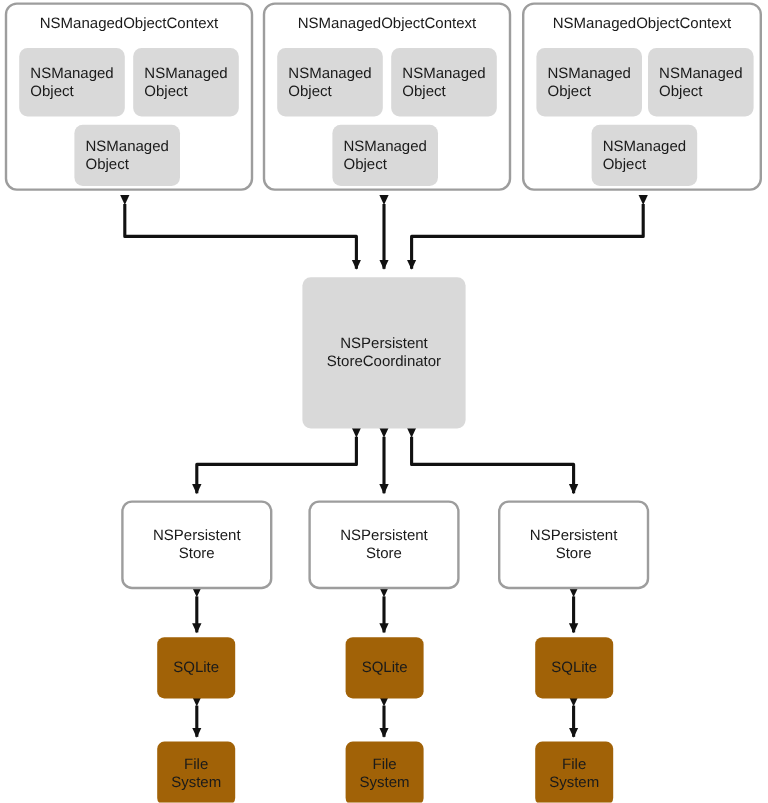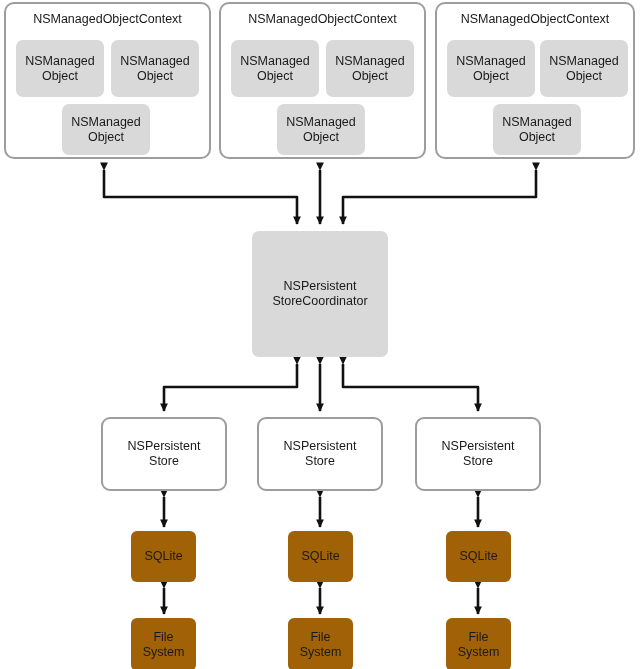--- a/index.html
+++ b/index.html
@@ -39,21 +39,20 @@
     white-space: nowrap;
   }
   .mo-box {
     position: absolute;
     background: #d9d9d9;
     border-radius: 7px;
     box-sizing: border-box;
     display: flex;
     align-items: center;
     justify-content: center;
-    text-align: center;
     font-size: 12.5px;
     color: #1a1a1a;
     line-height: 15px;
   }
   .coordinator-box {
     position: absolute;
     background: #d9d9d9;
     border-radius: 7px;
     box-sizing: border-box;
     display: flex;

